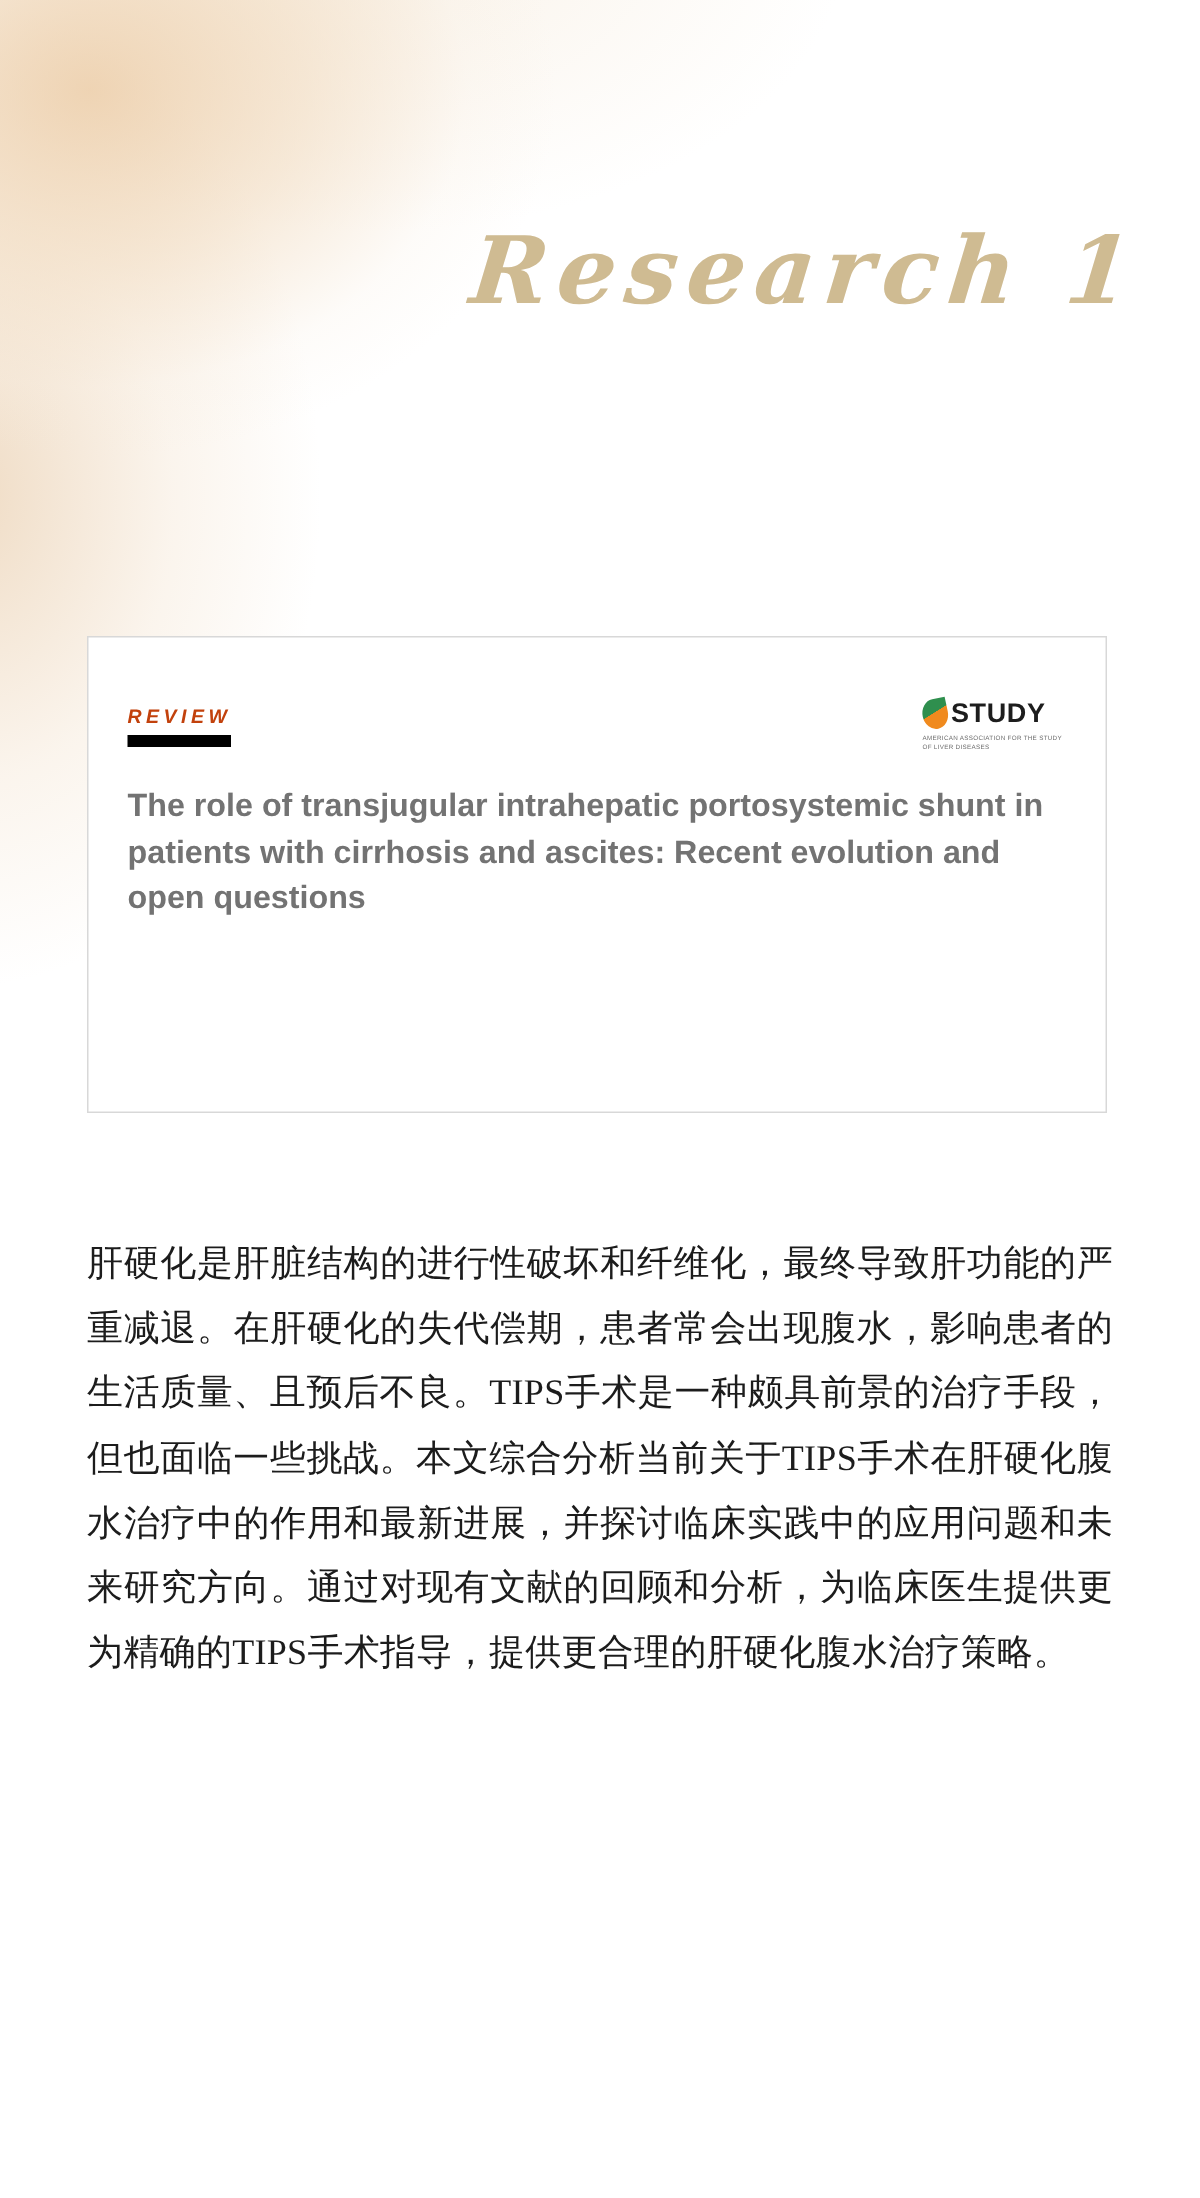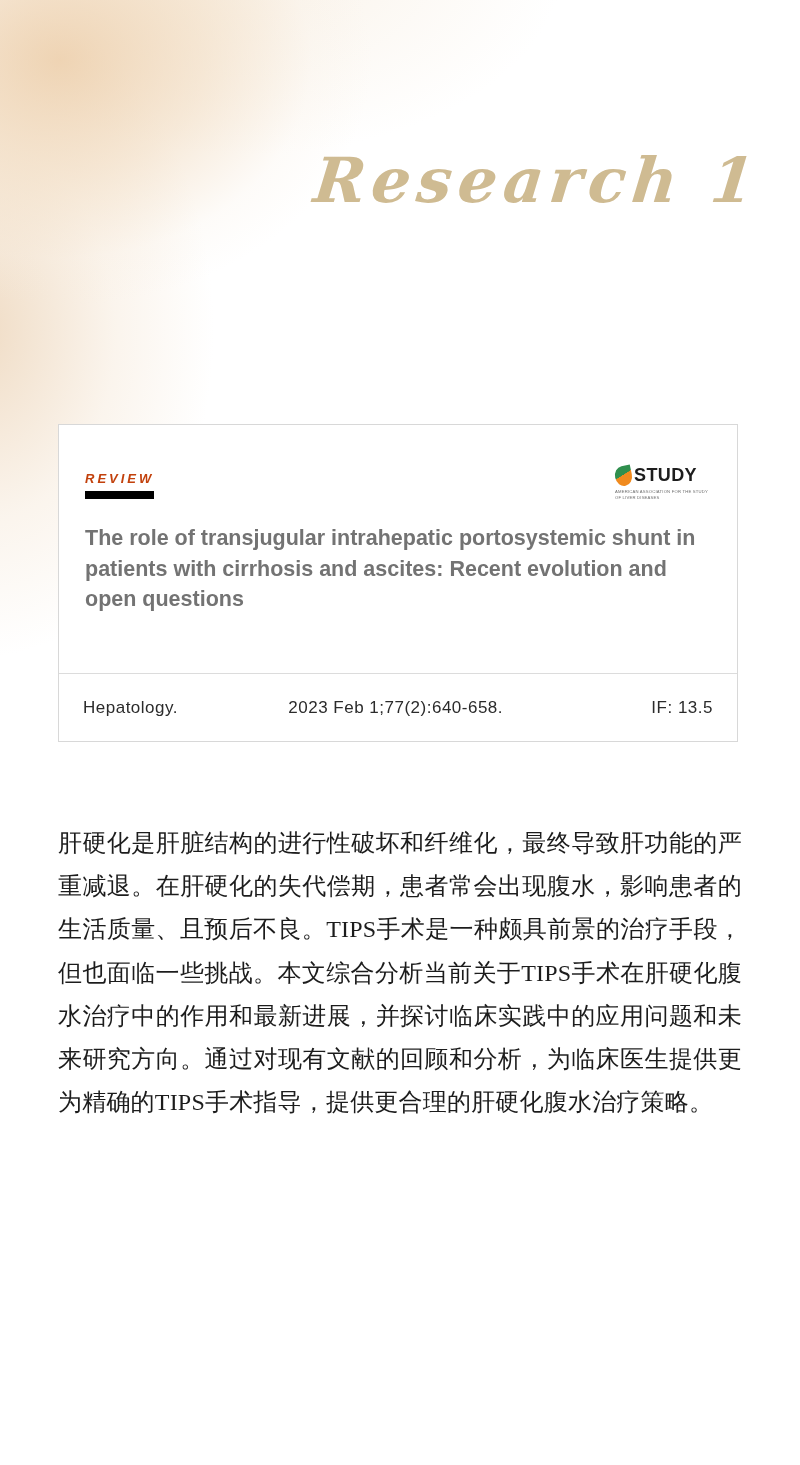--- a/index.html
+++ b/index.html
@@ -178,22 +178,17 @@
         <span class="logo-mark"></span>
         <span class="logo-word">STUDY</span>
       </div>
       <div class="logo-sub">AMERICAN ASSOCIATION FOR THE STUDY OF LIVER DISEASES</div>
     </div>
 
     <span class="review-tag">REVIEW</span>
 
     <div class="paper-title">The role of transjugular intrahepatic portosystemic shunt in patients with cirrhosis and ascites: Recent evolution and open questions</div>
 
-    <div class="card-footer">
-      <span class="journal-name">Hepatology.</span>
-      <span class="cite-mid">2023 Feb 1;77(2):640-658.</span>
-      <span class="impact-factor">IF: 13.5</span>
-    </div>
 
   </div>
 </div>
 
 <div class="body-text">肝硬化是肝脏结构的进行性破坏和纤维化，最终导致肝功能的严重减退。在肝硬化的失代偿期，患者常会出现腹水，影响患者的生活质量、且预后不良。TIPS手术是一种颇具前景的治疗手段，但也面临一些挑战。本文综合分析当前关于TIPS手术在肝硬化腹水治疗中的作用和最新进展，并探讨临床实践中的应用问题和未来研究方向。通过对现有文献的回顾和分析，为临床医生提供更为精确的TIPS手术指导，提供更合理的肝硬化腹水治疗策略。</div>
 
 </body></html>

